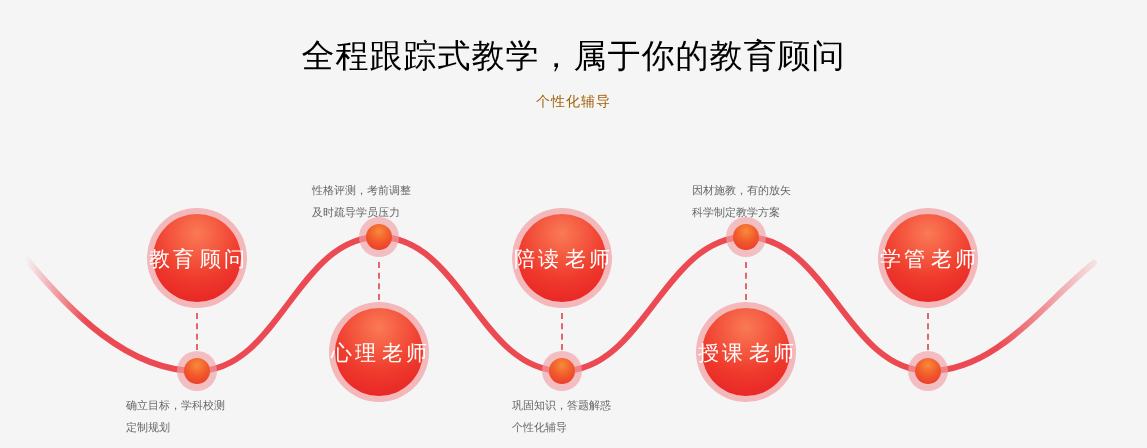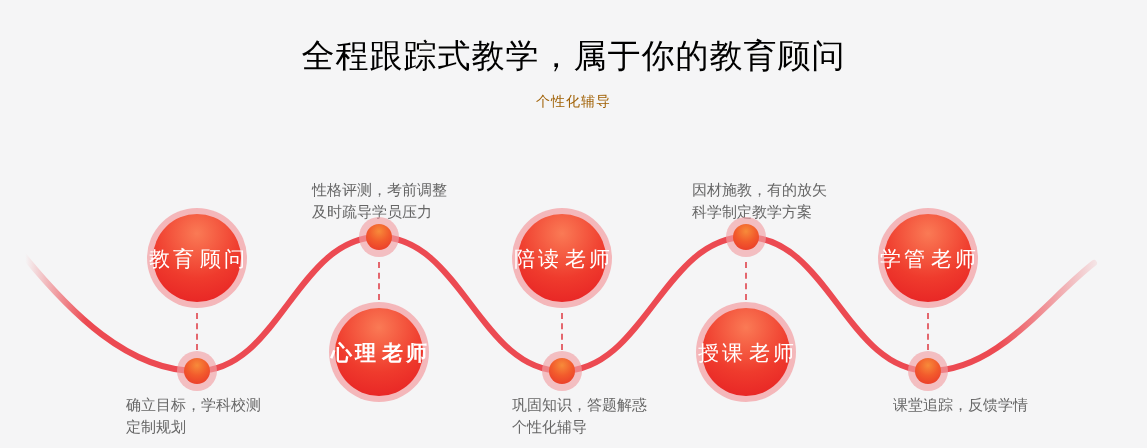--- a/index.html
+++ b/index.html
@@ -27,34 +27,34 @@
   
   .badge{position:absolute;width:100px;height:100px;border-radius:50%;
          background:#f4b7ba;z-index:3;}
   .badge-inner{position:absolute;left:6px;top:6px;width:88px;height:88px;border-radius:50%;
          background:radial-gradient(circle at 50% 22%, #fa7a55 0%, #ef3b2d 55%, #e51d22 100%);
          display:flex;flex-direction:row;align-items:center;justify-content:center;}
   .badge-inner span{color:#fff;font-size:21px;line-height:31px;letter-spacing:3px;
          text-indent:3px;white-space:nowrap;}
 
   
-  .desc{position:absolute;font-size:15px;color:#666;line-height:22px;z-index:2;
+  .desc{position:absolute;font-size:11px;color:#666;line-height:22px;z-index:2;
         text-align:left;white-space:nowrap;}
 
   
   
   .n0 .badge{left:147px;top:208px;}
   .n0 .dash {left:196px;top:313px;height:37px;}
   .n0 .halo {left:177px;top:351px;}
   .n0 .desc {left:126px;top:394px;}
   
   .n1 .desc {left:312px;top:179px;}
   .n1 .halo {left:359px;top:217px;}
   .n1 .dash {left:378px;top:262px;height:38px;}
-  .n1 .badge{left:329px;top:302px;font-weight:bold;}
+  .n1 .badge{left:329px;top:302px;}
   
   .n2 .badge{left:512px;top:208px;}
   .n2 .dash {left:561px;top:313px;height:37px;}
   .n2 .halo {left:542px;top:351px;}
   .n2 .desc {left:512px;top:394px;}
   
   .n3 .desc {left:692px;top:179px;}
   .n3 .halo {left:726px;top:217px;}
   .n3 .dash {left:745px;top:262px;height:38px;}
   .n3 .badge{left:696px;top:302px;}
@@ -165,17 +165,16 @@
       <div class="badge-inner">
         <span>学管</span>
         <span>老师</span>
       </div>
     </div>
     <div class="dash"></div>
     <div class="halo">
         <div class="dot"></div>
       </div>
     <div class="desc">
-      <div>课堂追踪，反馈学情</div>
     </div>
   </div>
 
 </div>
 
 </body></html>

